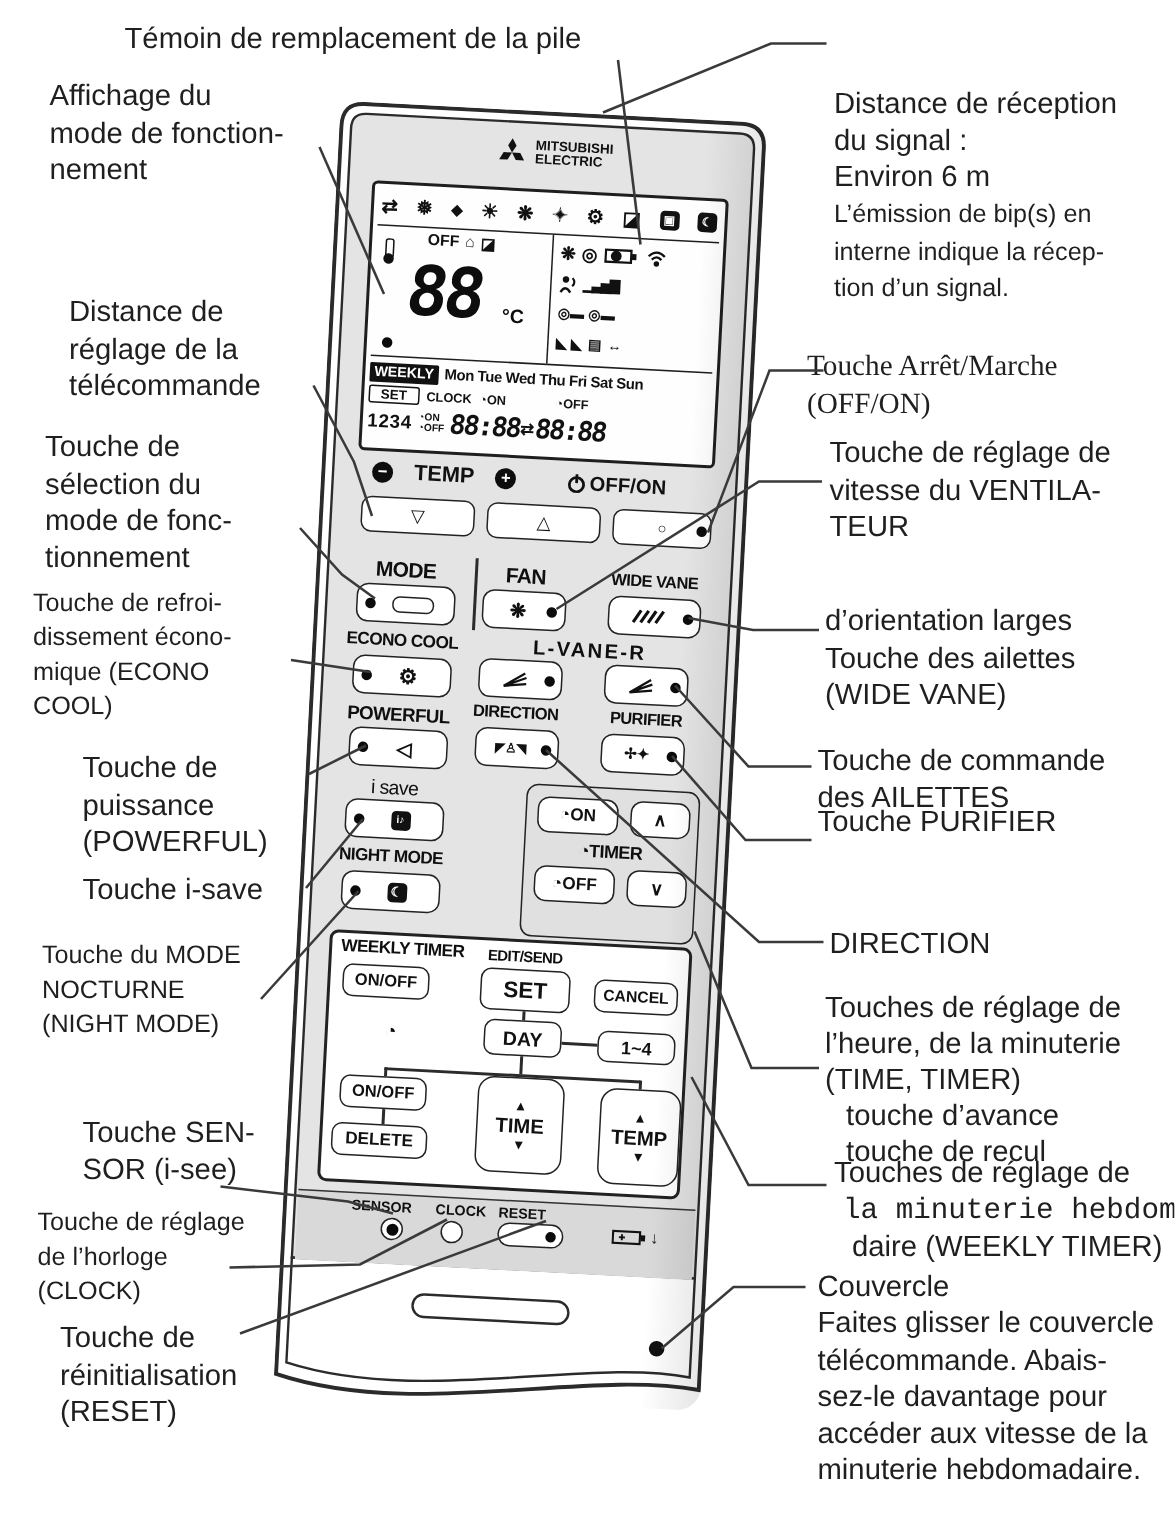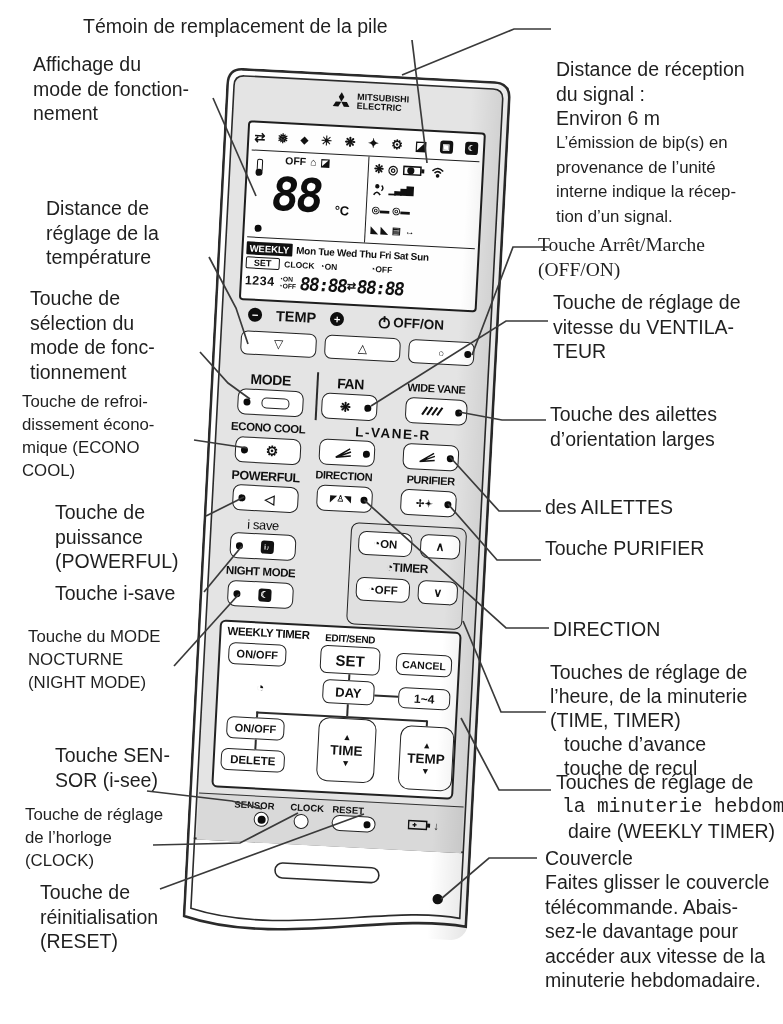--- a/index.html
+++ b/index.html
@@ -369,21 +369,21 @@
     <div class="ln">Témoin de remplacement de la pile</div>
   </div>
   <div class="lab lg" style="left:33px;top:52px;">
     <div class="ln">Affichage du</div>
     <div class="ln">mode de fonction-</div>
     <div class="ln">nement</div>
   </div>
   <div class="lab lg" style="left:46px;top:196px;">
     <div class="ln">Distance de</div>
     <div class="ln">réglage de la</div>
-    <div class="ln">température</div>
+    <div class="ln">télécommande</div>
   </div>
   <div class="lab lg" style="left:30px;top:286px;">
     <div class="ln">Touche de</div>
     <div class="ln">sélection du</div>
     <div class="ln">mode de fonc-</div>
     <div class="ln">tionnement</div>
   </div>
   <div class="lab sm" style="left:22px;top:390px;">
     <div class="ln">Touche de refroi-</div>
     <div class="ln">dissement écono-</div>
@@ -418,38 +418,39 @@
     <div class="ln">(RESET)</div>
   </div>
 
   <div class="lab lg" style="left:556px;top:57px;">
     <div class="ln">Distance de réception</div>
     <div class="ln">du signal :</div>
     <div class="ln">Environ 6 m</div>
   </div>
   <div class="lab sm" style="left:556px;top:131px;line-height:24.5px;">
     <div class="ln">L’émission de bip(s) en</div>
-    <div class="ln">provenance de l’unité</div>
     <div class="ln">interne indique la récep-</div>
     <div class="ln">tion d’un signal.</div>
   </div>
   <div class="lab lg" style="left:538px;top:233px;font-family:Liberation Serif, serif;">
     <div class="ln">Touche Arrêt/Marche</div>
     <div class="ln">(OFF/ON)</div>
   </div>
   <div class="lab lg" style="left:553px;top:290px;">
     <div class="ln">Touche de réglage de</div>
     <div class="ln">vitesse du VENTILA-</div>
     <div class="ln">TEUR</div>
   </div>
   <div class="lab lg" style="left:550px;top:402px;">
+    <div class="ln">d’orientation larges</div>
     <div class="ln">Touche des ailettes</div>
-    <div class="ln">d’orientation larges</div>
+    <div class="ln">(WIDE VANE)</div>
   </div>
   <div class="lab lg" style="left:545px;top:495px;">
+    <div class="ln">Touche de commande</div>
     <div class="ln">des AILETTES</div>
   </div>
   <div class="lab lg" style="left:545px;top:536px;">
     <div class="ln">Touche PURIFIER</div>
   </div>
   <div class="lab lg" style="left:553px;top:617px;">
     <div class="ln">DIRECTION</div>
   </div>
   <div class="lab lg" style="left:550px;top:660px;line-height:24px;">
     <div class="ln">Touches de réglage de</div>

